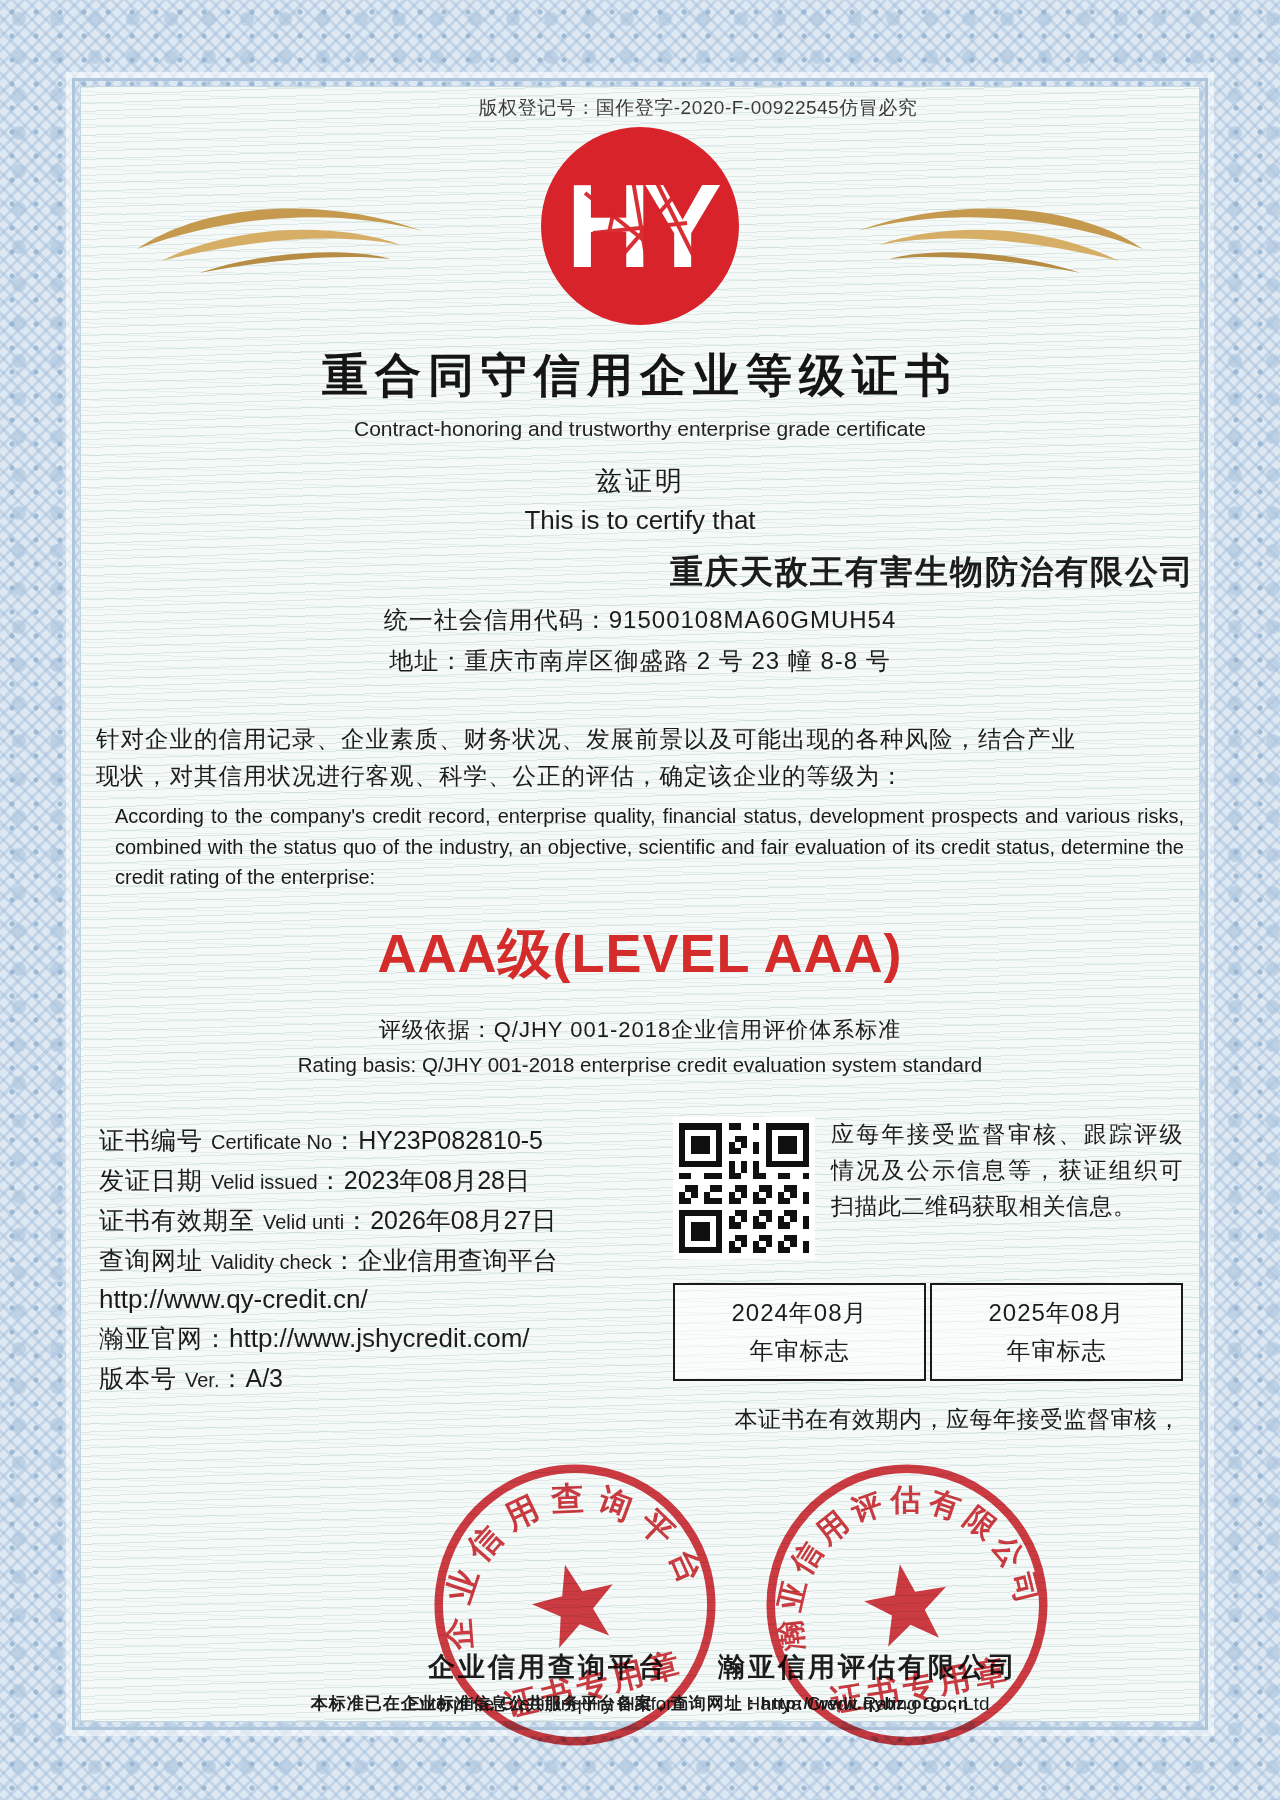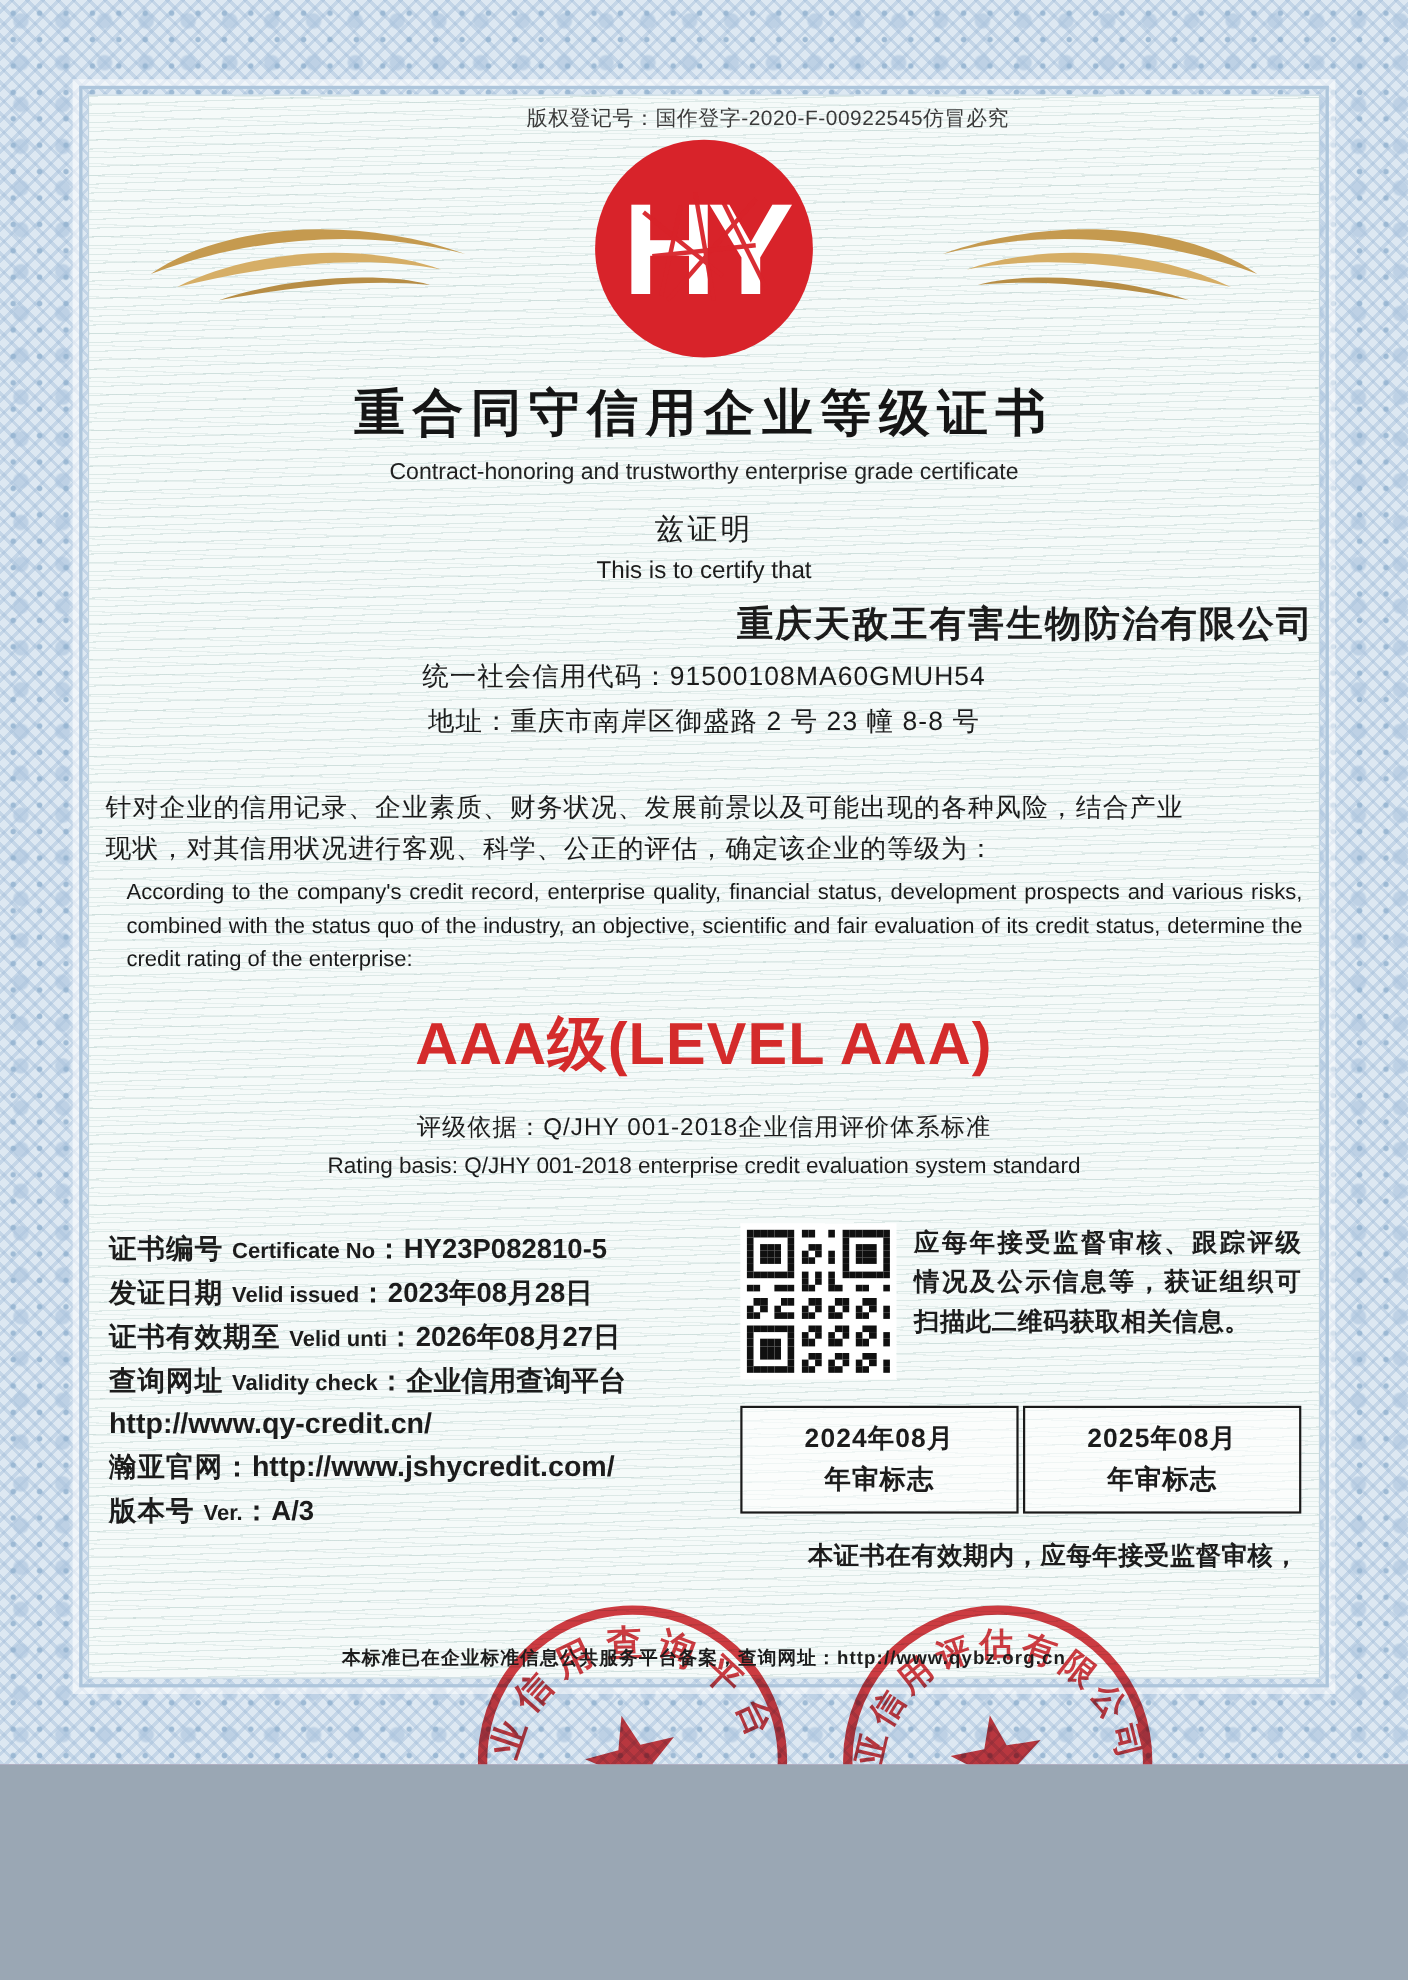--- a/index.html
+++ b/index.html
@@ -1,19 +1,19 @@
 <!DOCTYPE html>
 <html><head>
 <meta charset="utf-8">
 <style>
   * { margin:0; padding:0; box-sizing:border-box; }
   html,body { background:#9aa7b4; }
   body { font-family:"Liberation Sans","DejaVu Sans",sans-serif; color:#1c1c1c; }
 
-  .page { position:relative; width:1280px; height:1604px; margin:0 auto; overflow:hidden; background:#f9a8d4; }
+  .page { position:relative; width:1280px; height:1800px; margin:0 auto; overflow:hidden; background:#f9a8d4; }
 
   
   .frame { position:absolute; inset:0;
     background-color:#dde8f2;
     background-image:
       radial-gradient(circle, rgba(148,179,208,.85) 2px, transparent 3px),
       radial-gradient(circle, rgba(173,197,222,.65) 6px, rgba(173,197,222,0) 8px),
       repeating-linear-gradient(45deg, rgba(156,184,214,.38) 0 3px, transparent 3px 10px),
       repeating-linear-gradient(-45deg, rgba(156,184,214,.38) 0 3px, transparent 3px 10px);
     background-size:24px 24px, 38px 38px, auto, auto; }
@@ -32,34 +32,34 @@
   .logo-wrap { position:relative; height:212px; margin-top:2px; }
   .logo-wrap svg.logo { display:block; margin:0 auto; }
   .flourish { position:absolute; top:78px; width:335px; height:80px; }
   .flourish.left { left:48px; }
   .flourish.right { right:48px; transform:scaleX(-1); }
 
   .title-zh { text-align:center; font-size:46px; font-weight:700; letter-spacing:7px; margin-top:10px; color:#151515; }
   .title-en { text-align:center; font-size:21px; margin-top:10px; color:#222; }
 
   .certify-zh { text-align:center; font-size:27px; margin-top:22px; letter-spacing:3px; }
-  .certify-en { text-align:center; font-size:22px; margin-top:6px; }
+  .certify-en { text-align:center; font-size:26px; margin-top:6px; }
 
   .company { text-align:right; font-size:33px; font-weight:700; letter-spacing:2px; margin-top:14px; }
   .code-line, .addr-line { text-align:center; font-size:24px; margin-top:9px; letter-spacing:1px; }
 
   .para { width:1088px; margin:44px auto 0; }
   .para .zh { font-size:23.5px; line-height:1.58; letter-spacing:1px; }
   .para .en { font-size:20px; line-height:1.52; margin-top:6px; text-align:justify; color:#191919;margin-left:19px; }
 
   .level { text-align:center; font-size:54px; font-weight:800; margin-top:26px; letter-spacing:1px; }
   .basis-zh { text-align:center; font-size:22px; margin-top:24px; letter-spacing:1px; }
   .basis-en { text-align:center; font-size:20.5px; margin-top:8px; }
 
-  .cols { display:flex; margin:40px 12px 0 14px;font-weight:bold; }
+  .cols { display:flex; margin:40px 12px 0 14px; }
   .left-col { flex:0 0 552px; }
   .detail-row { display:flex; align-items:baseline; margin-top:7px; white-space:nowrap; }
   .detail-row .lz { font-size:25px; letter-spacing:1px; }
   .detail-row .le { font-size:20px; margin-left:8px; }
   .detail-row .lv { font-size:25px; }
   .detail-row.url-row .lv { font-size:26px; }
 
   .right-col { flex:1; padding-left:22px; }
   .qr-row { display:flex; align-items:flex-start; }
   .qr { width:142px; height:142px; background:#fff; padding:6px; display:grid;

